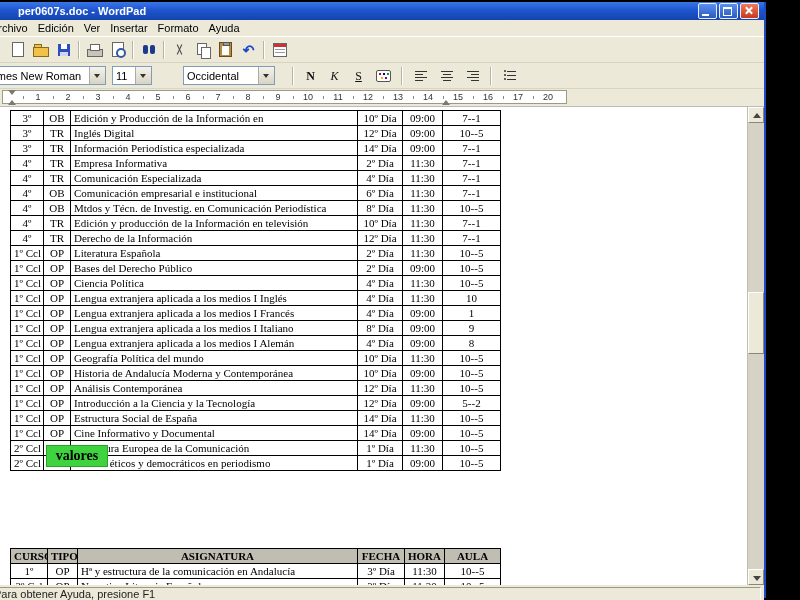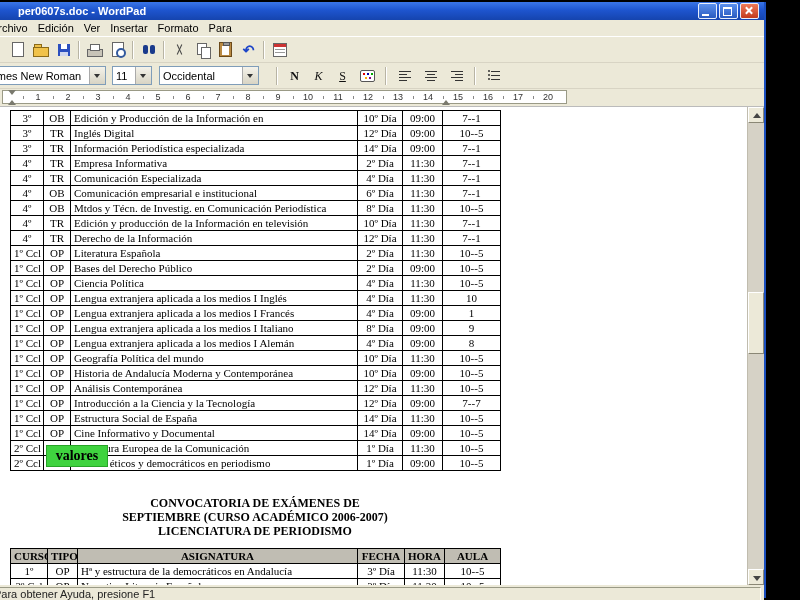--- a/index.html
+++ b/index.html
@@ -52,21 +52,21 @@
   .ic-date{width:12px;height:12px;background:#fff;border:1px solid #666;position:relative;}
   .ic-date::before{content:"";position:absolute;top:0;left:0;right:0;height:3px;background:#c33;}
   .ic-date::after{content:"";position:absolute;left:1px;right:1px;top:5px;height:1px;background:#999;box-shadow:0 3px 0 #999;}
 
   
   .formatbar{height:25px;display:flex;align-items:center;gap:3px;border-bottom:1px solid #d8d4c4;padding-left:2px;}
   .combo{height:19px;background:#fff;border:1px solid #7f9db9;display:flex;align-items:center;font-size:11px;box-sizing:border-box;}
   .combo .val{padding:0 3px;white-space:nowrap;overflow:hidden;flex:1;}
   .combo .arrow{width:15px;height:17px;background:linear-gradient(#f4f2ea,#d8d4c4);border-left:1px solid #aaa;position:relative;}
   .combo .arrow::after{content:"";position:absolute;left:4px;top:7px;border-left:3px solid transparent;border-right:3px solid transparent;border-top:4px solid #333;}
-  .c-font{width:122px;} .c-size{width:40px;margin-left:3px;} .c-script{width:100px;margin-left:4px;}
+  .c-font{width:122px;} .c-size{width:40px;margin-left:3px;} .c-script{width:92px;margin-left:28px;}
   .fmtbtn{width:21px;height:20px;text-align:center;font-size:12px;line-height:20px;font-family:"Liberation Serif",serif;color:#111;}
   .fmtbtn.b{font-weight:bold;} .fmtbtn.i{font-style:italic;} .fmtbtn.u{text-decoration:underline;}
   .ic-pal{width:13px;height:10px;border:1px solid #555;background:#fff;position:relative;border-radius:2px;}
   .ic-pal::before{content:"";position:absolute;left:2px;top:2px;width:2px;height:2px;background:#d00;
                   box-shadow:4px 0 0 #00a,8px 0 0 #0a0,2px 4px 0 #fa0,6px 4px 0 #808;}
   .bars{display:flex;flex-direction:column;gap:2px;width:12px;}
   .bars i{height:1px;background:#333;display:block;width:12px;}
   .al-left i:nth-child(even){width:8px;}
   .al-center i:nth-child(even){width:8px;margin:0 auto;}
   .al-right i:nth-child(even){width:8px;margin-left:auto;}
@@ -130,21 +130,21 @@
       </span>
     </div>
 
     <div class="menubar">
 
     <span class="menu-item">Archivo</span>
         <span class="menu-item">Edición</span>
         <span class="menu-item">Ver</span>
         <span class="menu-item">Insertar</span>
         <span class="menu-item">Formato</span>
-        <span class="menu-item">Para</span>
+        <span class="menu-item">Ayuda</span>
       </div>
 
     <div class="toolbar">
       <span class="tbtn">
           <span class="ic-new"></span>
         </span>
       <span class="tbtn">
           <span class="ic-open"></span>
         </span>
       <span class="tbtn">
@@ -426,21 +426,21 @@
             <td>12º Día</td>
             <td>11:30</td>
             <td>10--5</td>
           </tr>
             <tr>
             <td>1º Ccl</td>
             <td>OP</td>
             <td>Introducción a la Ciencia y la Tecnología</td>
             <td>12º Día</td>
             <td>09:00</td>
-            <td>7--7</td>
+            <td>5--2</td>
           </tr>
             <tr>
             <td>1º Ccl</td>
             <td>OP</td>
             <td>Estructura Social de España</td>
             <td>14º Día</td>
             <td>11:30</td>
             <td>10--5</td>
           </tr>
             <tr>
@@ -465,25 +465,20 @@
             <td>Valores éticos y democráticos en periodismo</td>
             <td>1º Día</td>
             <td>09:00</td>
             <td>10--5</td>
           </tr>
           </tbody>
       </table>
 
       <div class="find-highlight">valores</div>
 
-      <div class="heading">
-        <div>CONVOCATORIA DE EXÁMENES DE</div>
-        <div>SEPTIEMBRE (CURSO ACADÉMICO 2006-2007)</div>
-        <div>LICENCIATURA DE PERIODISMO</div>
-      </div>
 
       <table class="doc-table" id="table2">
         <colgroup>
             <col style="width:37px">
             <col style="width:30px">
             <col style="width:280px">
             <col style="width:47px">
             <col style="width:40px">
             <col style="width:56px">
           </colgroup>
@@ -496,21 +491,21 @@
               <th>FECHA</th>
               <th>HORA</th>
               <th>AULA</th>
             </tr>
         </thead>
         <tbody>
 
         <tr>
             <td>1º</td>
             <td>OP</td>
-            <td>Hª y estructura de la democráticos en Andalucía</td>
+            <td>Hª y estructura de la comunicación en Andalucía</td>
             <td>3º Día</td>
             <td>11:30</td>
             <td>10--5</td>
           </tr>
             <tr>
             <td>2º Ccl</td>
             <td>OP</td>
             <td>Narrativa Literaria Española</td>
             <td>3º Día</td>
             <td>11:30</td>

